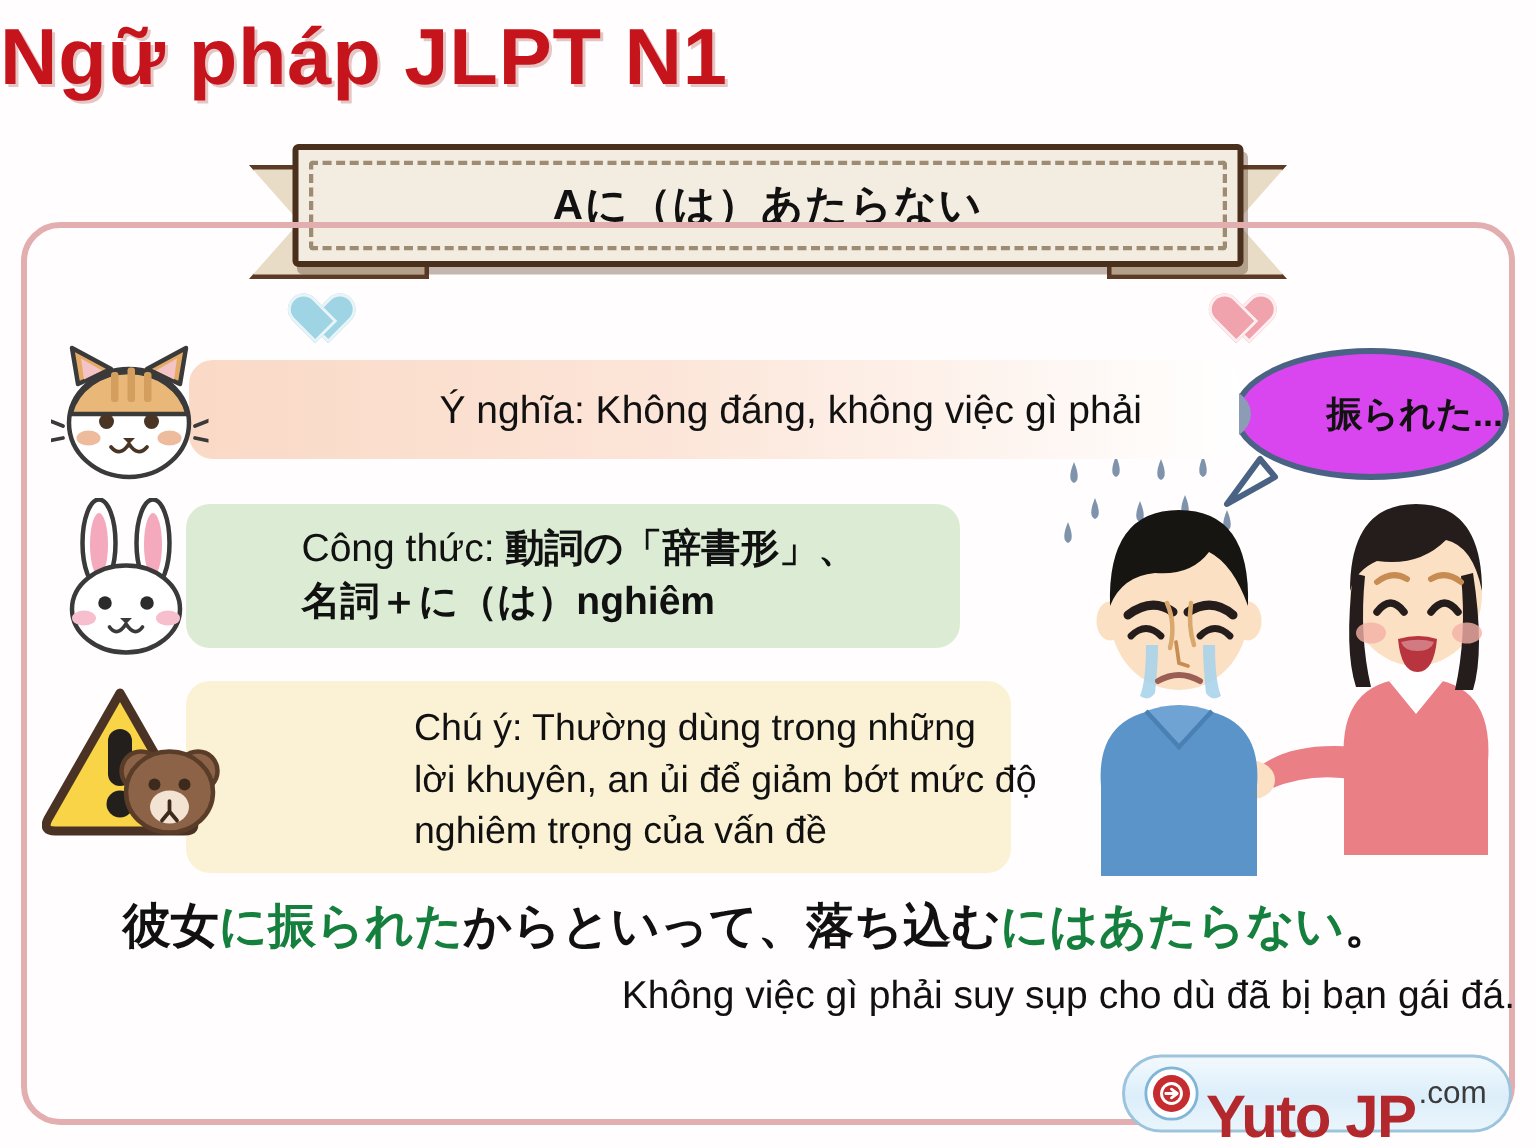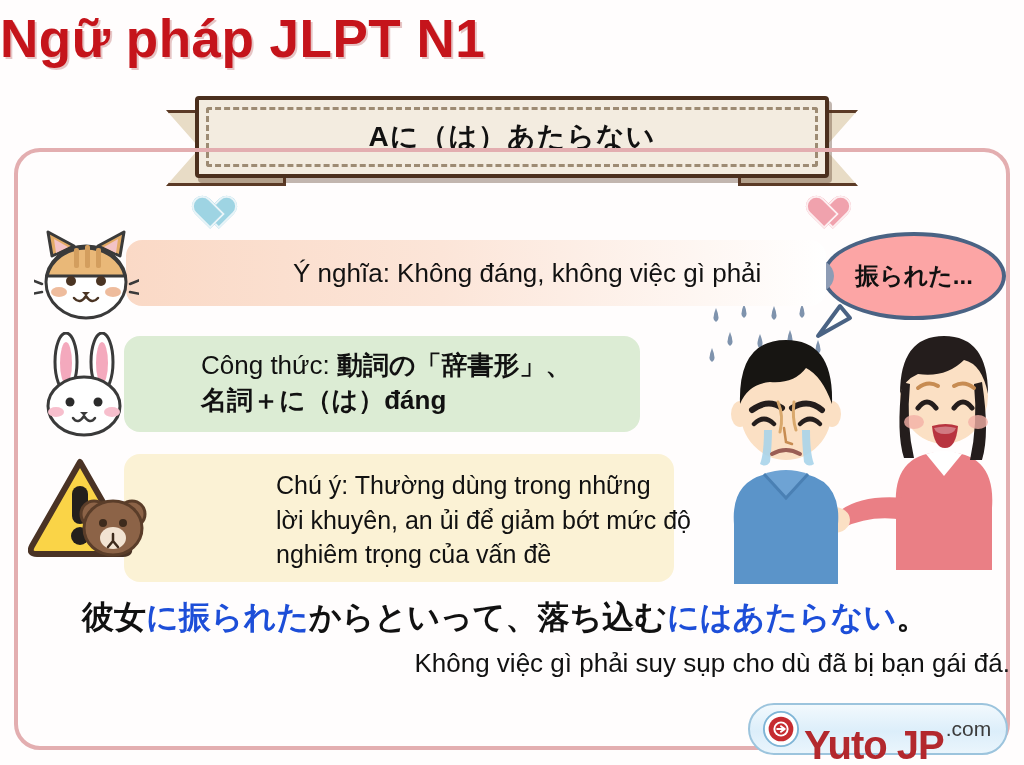--- a/index.html
+++ b/index.html
@@ -101,43 +101,43 @@
   .row3 .pill-text{margin-left:126px;margin-top:18px;font-size:25px;line-height:1.38;}
 
   
   svg{display:block;}
 
   
   .jp-sentence{
     position:absolute;left:0;top:596px;width:1010px;text-align:center;
     font-size:32px;font-weight:bold;letter-spacing:0;color:#111;white-space:nowrap;
   }
-  .jp-sentence .hl{color:#1d4ed8;}
+  .jp-sentence .hl{color:#15803d;}
   .vn-sentence{
     position:absolute;left:0;top:648px;width:1010px;text-align:right;
     font-size:26px;color:#111;white-space:nowrap;
   }
 
   
   .logo{
     position:absolute;right:16px;bottom:10px;width:260px;height:52px;
     border:2px solid #9cc4dd;border-radius:26px;
     background:linear-gradient(180deg,#f2f9fd 0%,#dceefa 55%,#eaf5fc 100%);
     display:flex;align-items:center;padding-left:12px;box-sizing:border-box;
   }
   .logo-mark{width:38px;height:38px;flex:0 0 auto;}
   .logo-text{font-size:40px;color:#b3282d;font-weight:bold;margin-left:4px;letter-spacing:-1px;margin-top:32px;}
   .logo-com{font-size:21px;color:#3b3b3b;font-style:normal;font-weight:normal;margin-left:2px;}
 
   
   .illus{position:absolute;left:690px;top:232px;width:320px;height:352px;}
   .bubble{
     position:absolute;left:132px;top:0px;width:176px;height:80px;
-    border:4px solid #4a6384;border-radius:50%/50%;background:#fca5a5;
-    display:flex;align-items:center;justify-content:center;
+    border:4px solid #4a6384;border-radius:50%/50%;background:#d946ef;
+    display:flex;align-items:center;justify-content:flex-end;
   }
   .bubble-text{font-size:24px;font-weight:bold;color:#111;white-space:nowrap;}
 </style>
 </head>
 <body>
 
 <div class="page">
 
   <div class="title">Ngữ pháp JLPT N1</div>
 
@@ -193,21 +193,21 @@
         <ellipse cx="70" cy="31" rx="6" ry="21" fill="#f4a9bd"></ellipse>
         <ellipse cx="52" cy="74" rx="36" ry="29" fill="#ffffff" stroke="#3a3a3a" stroke-width="3"></ellipse>
         <circle cx="38" cy="70" r="4.5" fill="#2b2b2b"></circle>
         <circle cx="66" cy="70" r="4.5" fill="#2b2b2b"></circle>
         <ellipse cx="24" cy="80" rx="8" ry="5" fill="#f7bfcd"></ellipse>
         <ellipse cx="80" cy="80" rx="8" ry="5" fill="#f7bfcd"></ellipse>
         <path d="M48 80 l4 4 l4 -4 z" fill="#3a3a3a"></path>
         <path d="M52 84 q-6 9 -11 2 M52 84 q6 9 11 2" fill="none" stroke="#3a3a3a" stroke-width="2.5" stroke-linecap="round"></path>
       </svg>
     </div>
-    <div class="pill-text"><span class="lead">Công thức: </span><b>動詞の「辞書形」、</b><br><b>名詞＋に（は）đáng</b></div>
+    <div class="pill-text"><span class="lead">Công thức: </span><b>動詞の「辞書形」、</b><br><b>名詞＋に（は）nghiêm</b></div>
   </div>
 
   <div class="row row3">
     <div class="pill"></div>
     <div class="row-icon">
       <svg width="122" height="120" viewBox="0 0 122 120">
         <path d="M52 12 L100 96 Q104 104 95 104 L9 104 Q0 104 4 96 Z" fill="#fad447" stroke="#4a3325" stroke-width="6" stroke-linejoin="round"></path>
         <rect x="44" y="36" width="16" height="38" rx="8" fill="#231f1c"></rect>
         <circle cx="52" cy="86" r="9" fill="#231f1c"></circle>
         <g>

